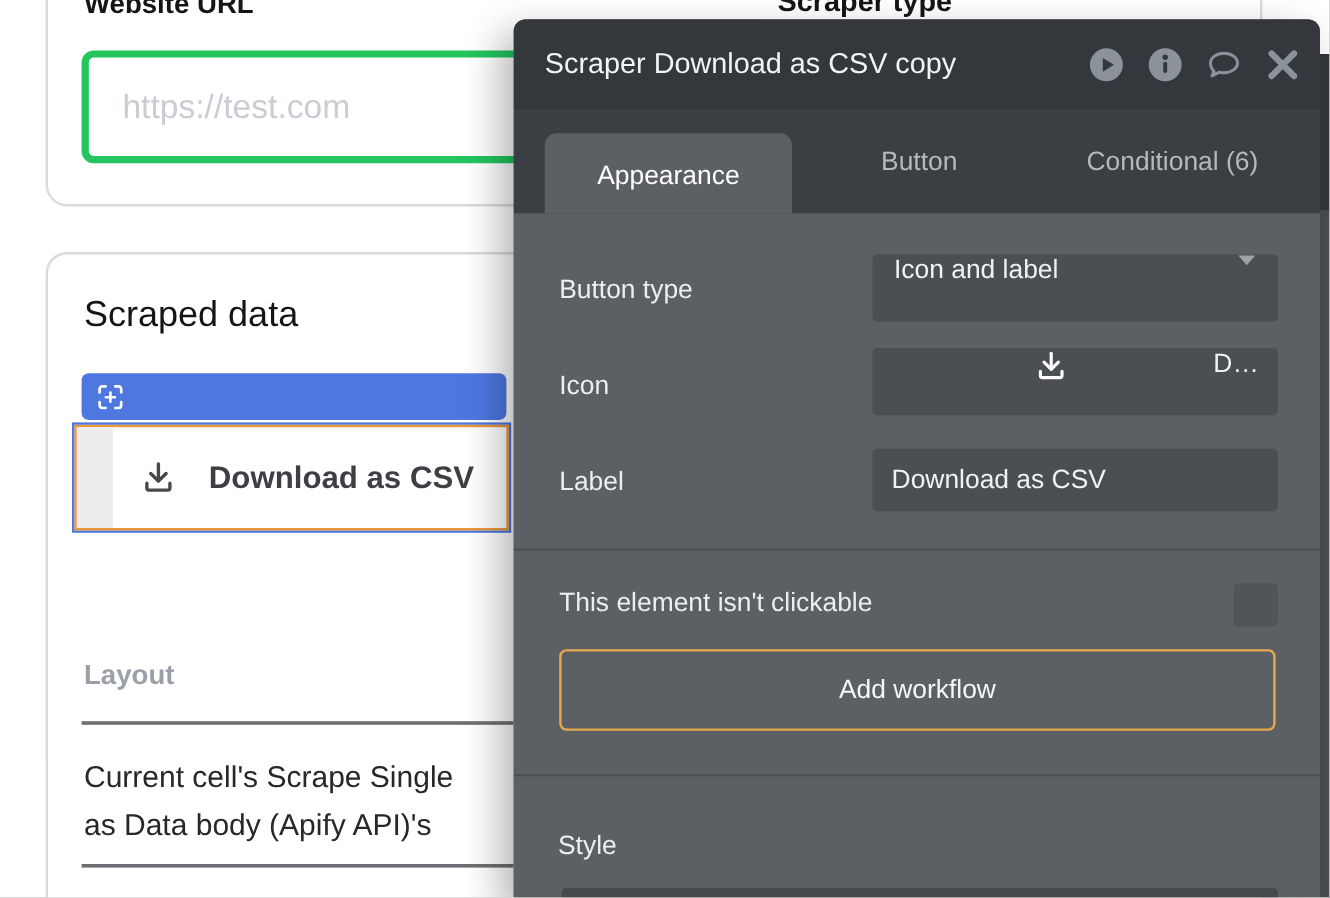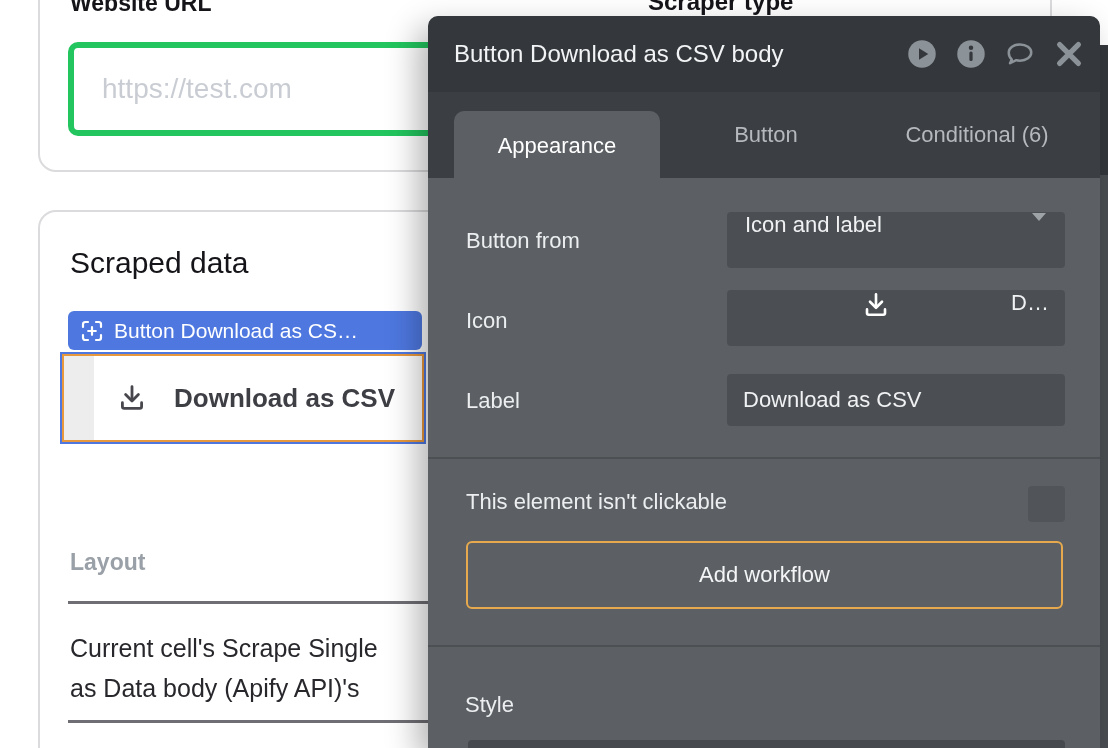--- a/index.html
+++ b/index.html
@@ -119,21 +119,20 @@
   <div class="abs section-title">Scraped data</div>
 
   <div class="abs sel-badge">
     <svg class="sel-badge-icon" width="24" height="24" viewBox="0 0 24 24" fill="none" stroke="#fff" stroke-width="2.2" stroke-linecap="round" stroke-linejoin="round">
       <path d="M3 8V5.2A2.2 2.2 0 0 1 5.2 3H8"></path>
       <path d="M16 3h2.8A2.2 2.2 0 0 1 21 5.2V8"></path>
       <path d="M21 16v2.8a2.2 2.2 0 0 1-2.2 2.2H16"></path>
       <path d="M8 21H5.2A2.2 2.2 0 0 1 3 18.8V16"></path>
       <path d="M12 8.2v7.6M8.2 12h7.6"></path>
     </svg>
-    <span>Button Download as CS…</span>
   </div>
 
   <div class="abs sel-button">
     <div class="sel-button-inner">
       <div class="sel-strip"></div>
       <svg class="dl-icon" viewBox="0 0 24 24" fill="none" stroke="currentColor" stroke-width="2.1" stroke-linecap="round" stroke-linejoin="round">
         <path d="M12 3.5v10"></path>
           <path d="M7.2 9.4l4.8 4.8 4.8-4.8"></path>
         <path d="M4.8 15.5v2.9a1.4 1.4 0 0 0 1.4 1.4h11.6a1.4 1.4 0 0 0 1.4-1.4v-2.9"></path>
       </svg>
@@ -148,21 +147,21 @@
     <div>as Data body (Apify API)'s</div>
   </div>
   <div class="abs rule rule-b"></div>
 
   <div class="abs strip-b"></div>
   <div class="abs strip-c"></div>
 
   <div class="abs panel">
 
     <div class="p-header">
-      <div class="p-title">Button Download as CSV body</div>
+      <div class="p-title">Scraper Download as CSV copy</div>
       <div class="p-icons">
         <svg class="hicon" viewBox="0 0 24 24">
           <circle cx="12" cy="12" r="11" fill="#8b9298"></circle>
           <path d="M9.6 7.4v9.2l7.4-4.6z" fill="#34383c"></path>
         </svg>
         <svg class="hicon" viewBox="0 0 24 24">
           <circle cx="12" cy="12" r="11" fill="#8b9298"></circle>
           <circle cx="12" cy="6.9" r="1.8" fill="#34383c"></circle>
           <rect x="10.7" y="9.9" width="2.6" height="7.6" rx="1.2" fill="#34383c"></rect>
         </svg>
@@ -176,21 +175,21 @@
     </div>
 
     <div class="p-tabs">
       <div class="tab tab-active">Appearance</div>
       <div class="tab tab-layout">Button</div>
       <div class="tab tab-cond">Conditional (6)</div>
     </div>
 
     <div class="p-body">
 
-      <div class="f-label lbl-1">Button from</div>
+      <div class="f-label lbl-1">Button type</div>
       <div class="control ctl-dropdown">
         <span>Icon and label</span>
         <svg class="caret" width="16" height="10" viewBox="0 0 16 10">
             <path d="M1 1h14L8 9z" fill="#9ea3a8"></path>
           </svg>
       </div>
 
       <div class="f-label lbl-2">Icon</div>
       <div class="control ctl-icon">
         <svg class="dl-icon" viewBox="0 0 24 24" fill="none" stroke="currentColor" stroke-width="2.1" stroke-linecap="round" stroke-linejoin="round">

